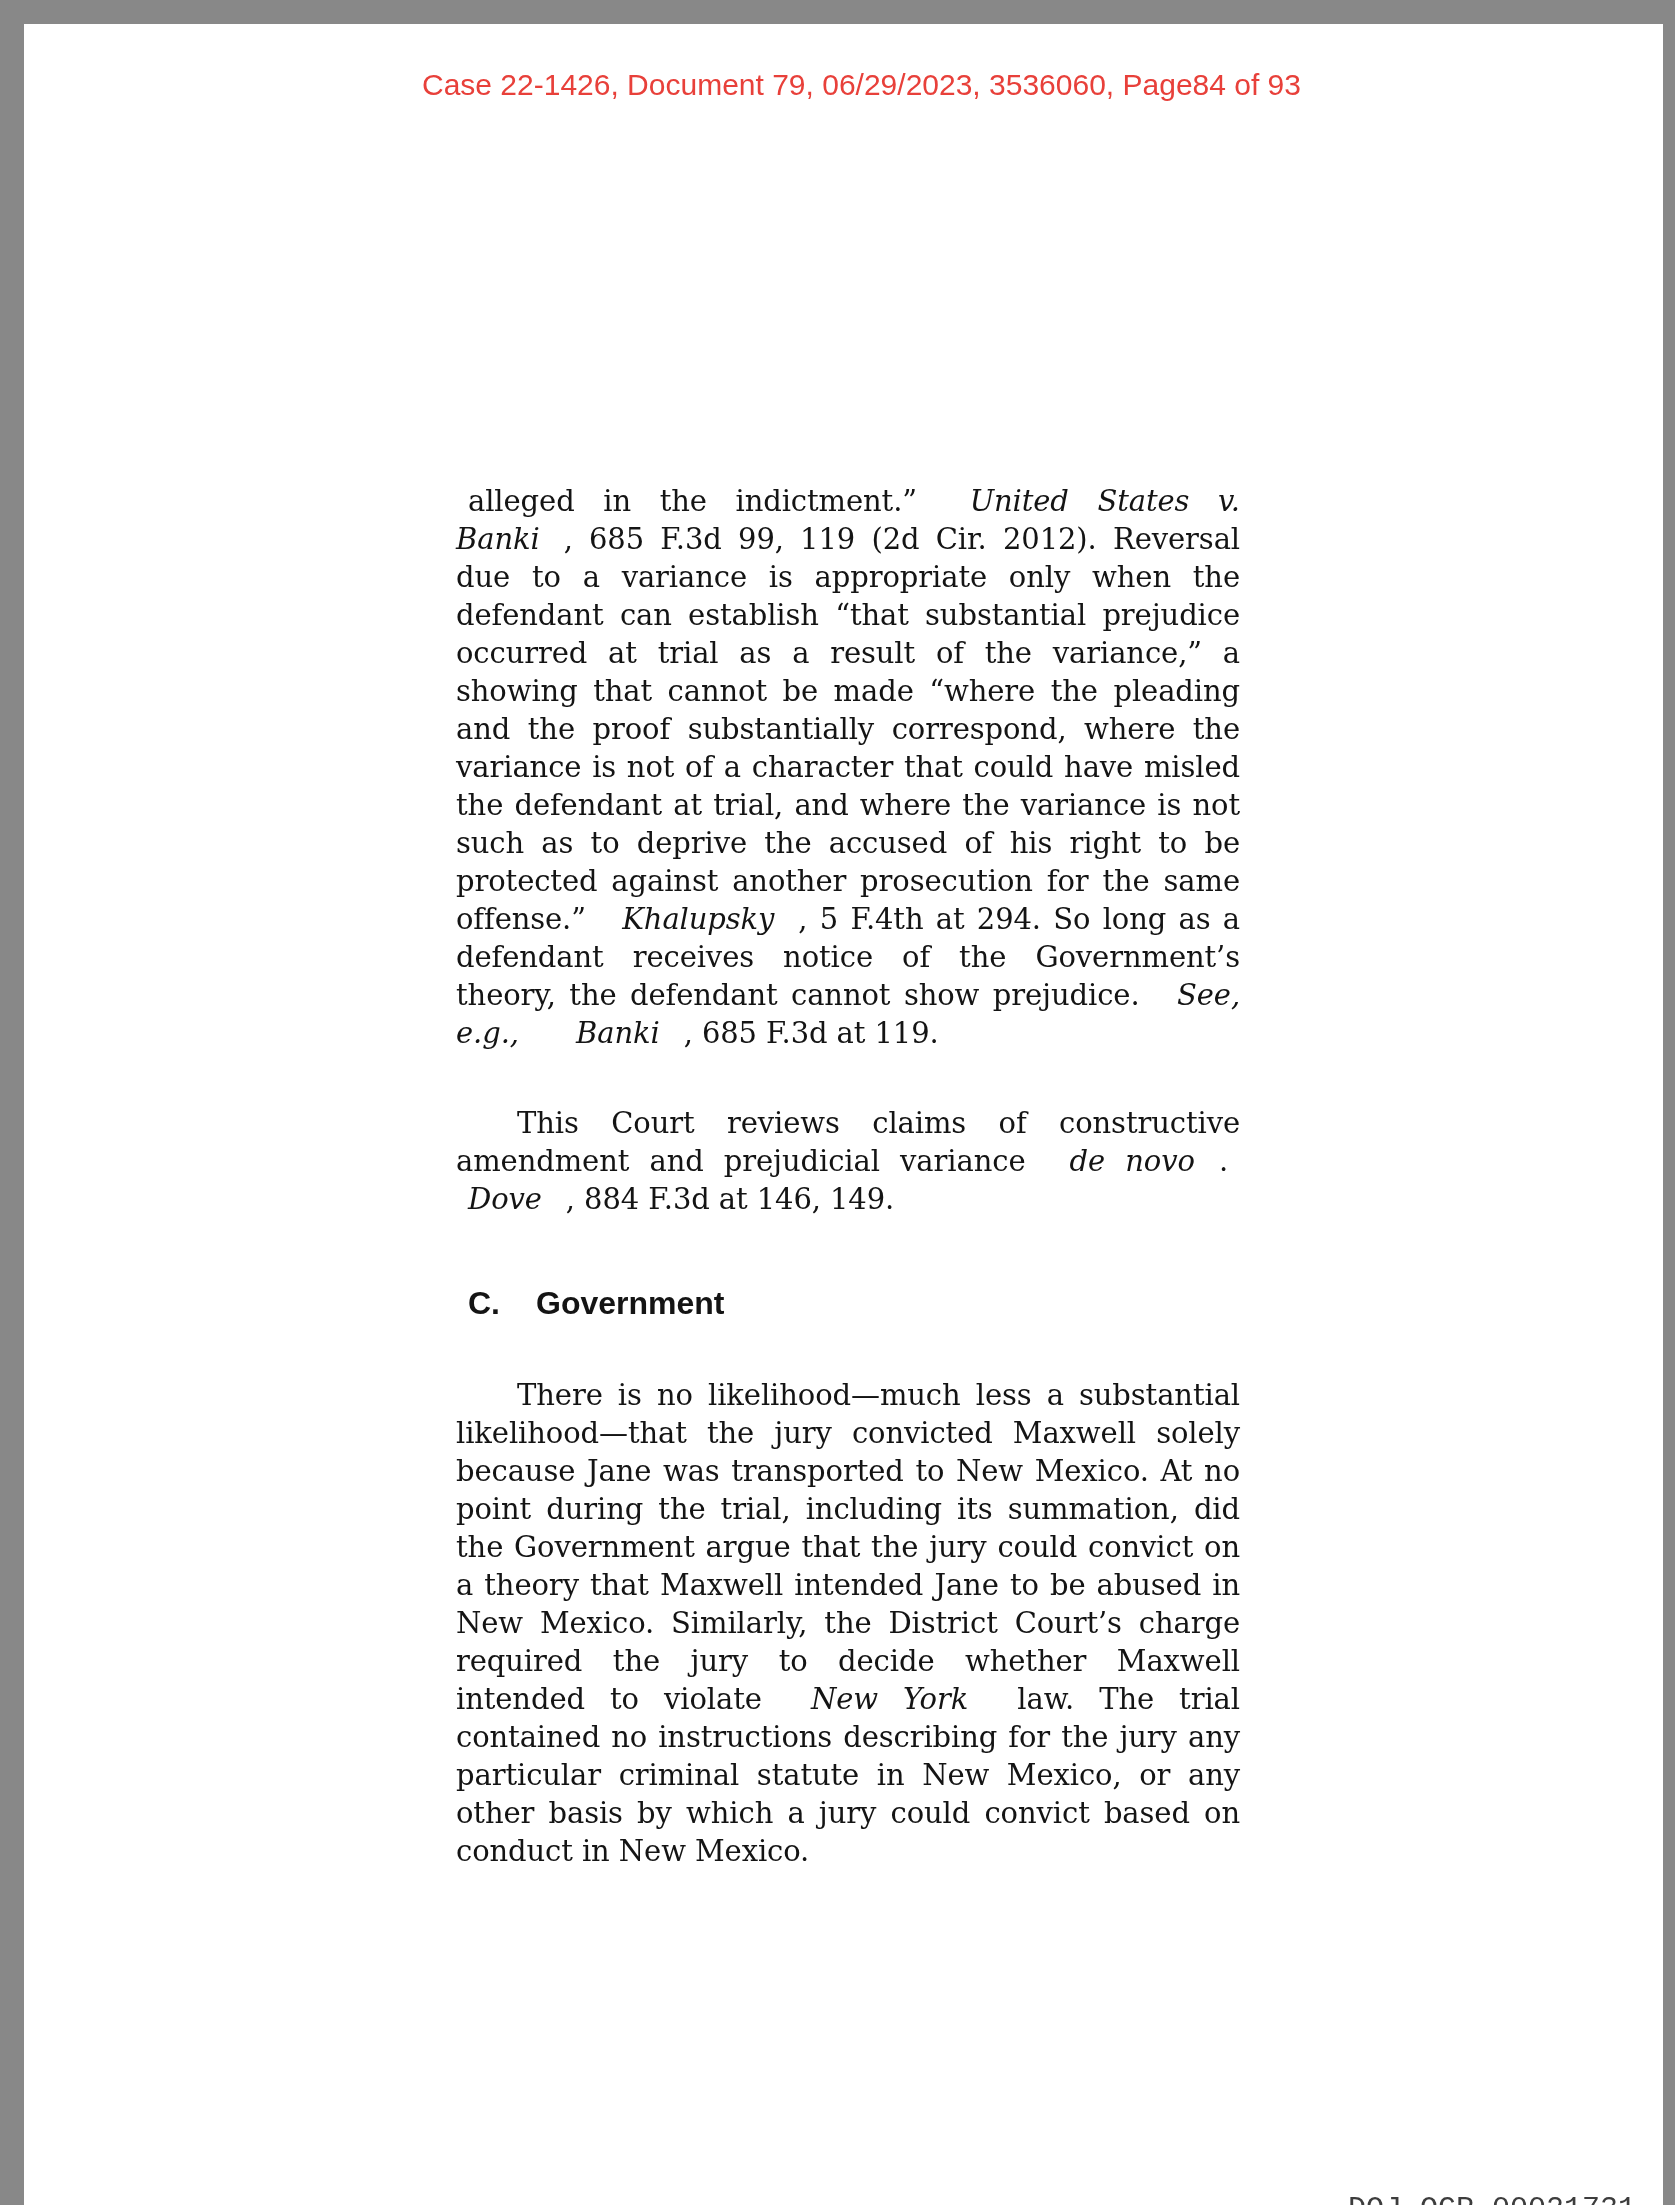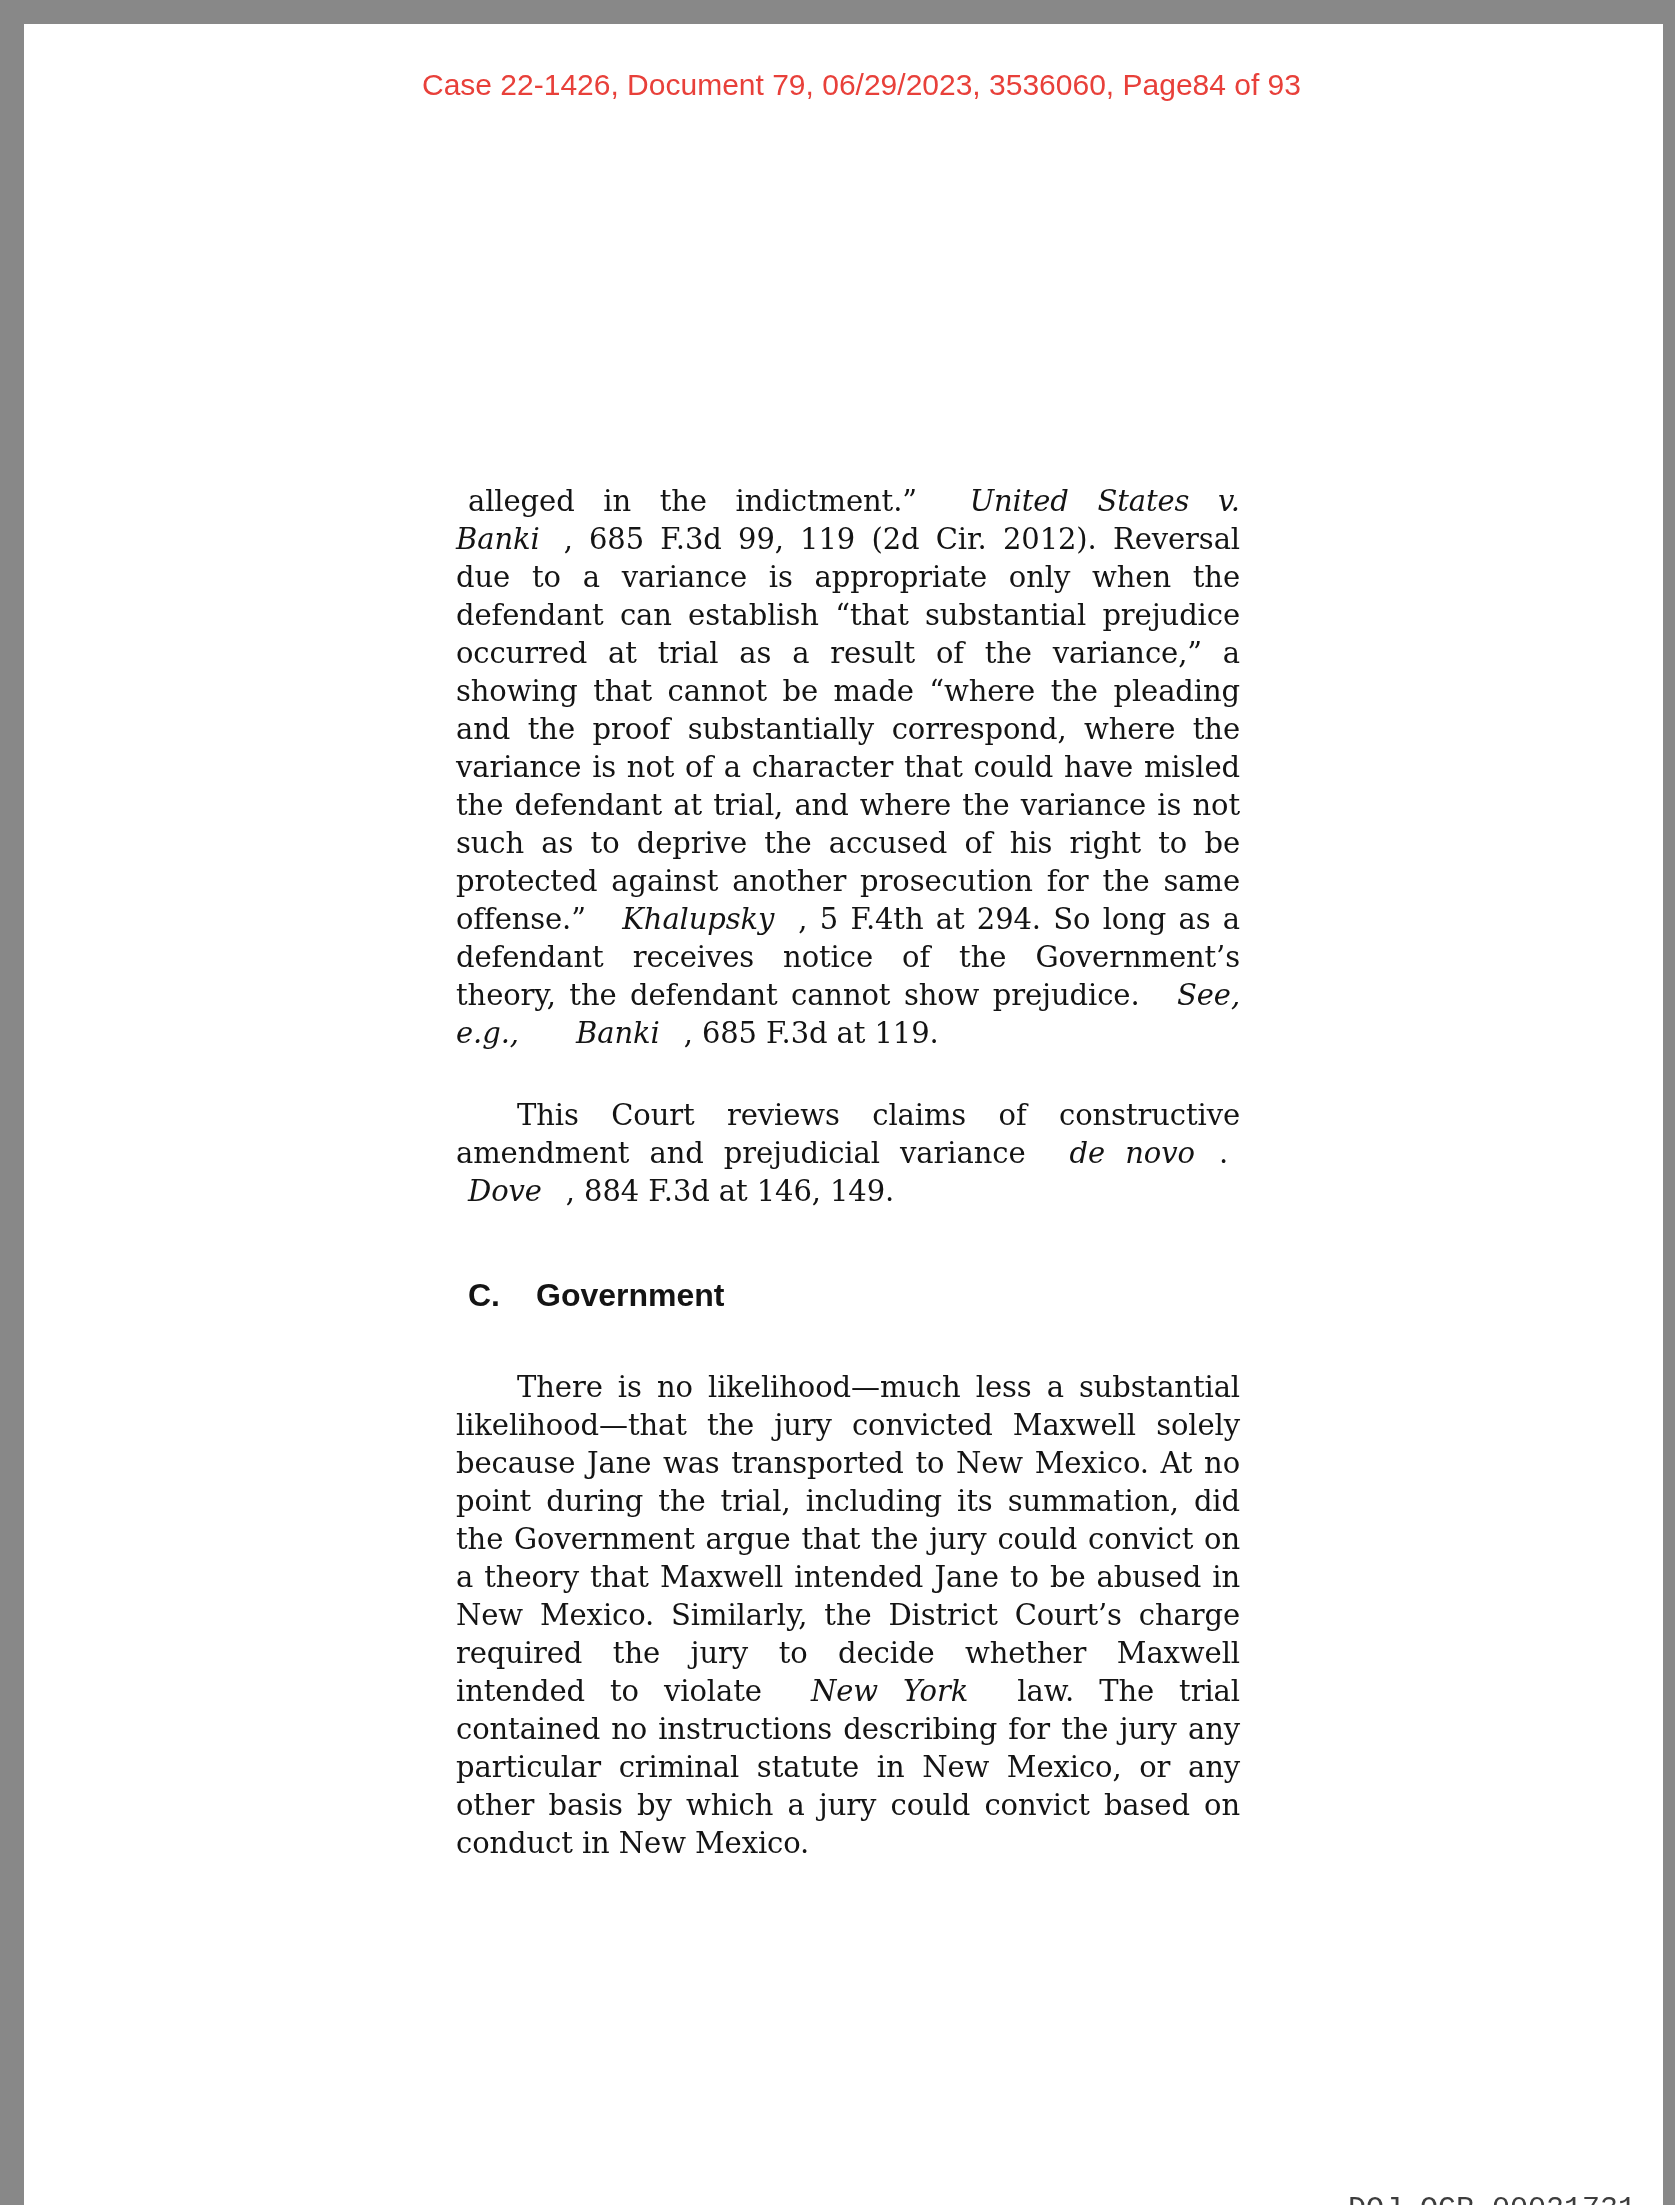--- a/index.html
+++ b/index.html
@@ -44,21 +44,21 @@
     left: 408px;
     top: 434px;
     width: 832px;
   }
   .para {
     font-size: 29px;
     line-height: 38px;
     text-align: justify;
     letter-spacing: -0.1px;
   }
-  .para + .para { margin-top: 20px; }
+  .para + .para { margin-top: 28px; }
   .para.indent { text-indent: 49px; }
   .heading {
     display: flex;
     align-items: baseline;
     margin-top: 30px;
     margin-bottom: 18.4px;
     font-family: "Liberation Sans", sans-serif;
     font-weight: 700;
     font-size: 32px;
     line-height: 38px;

